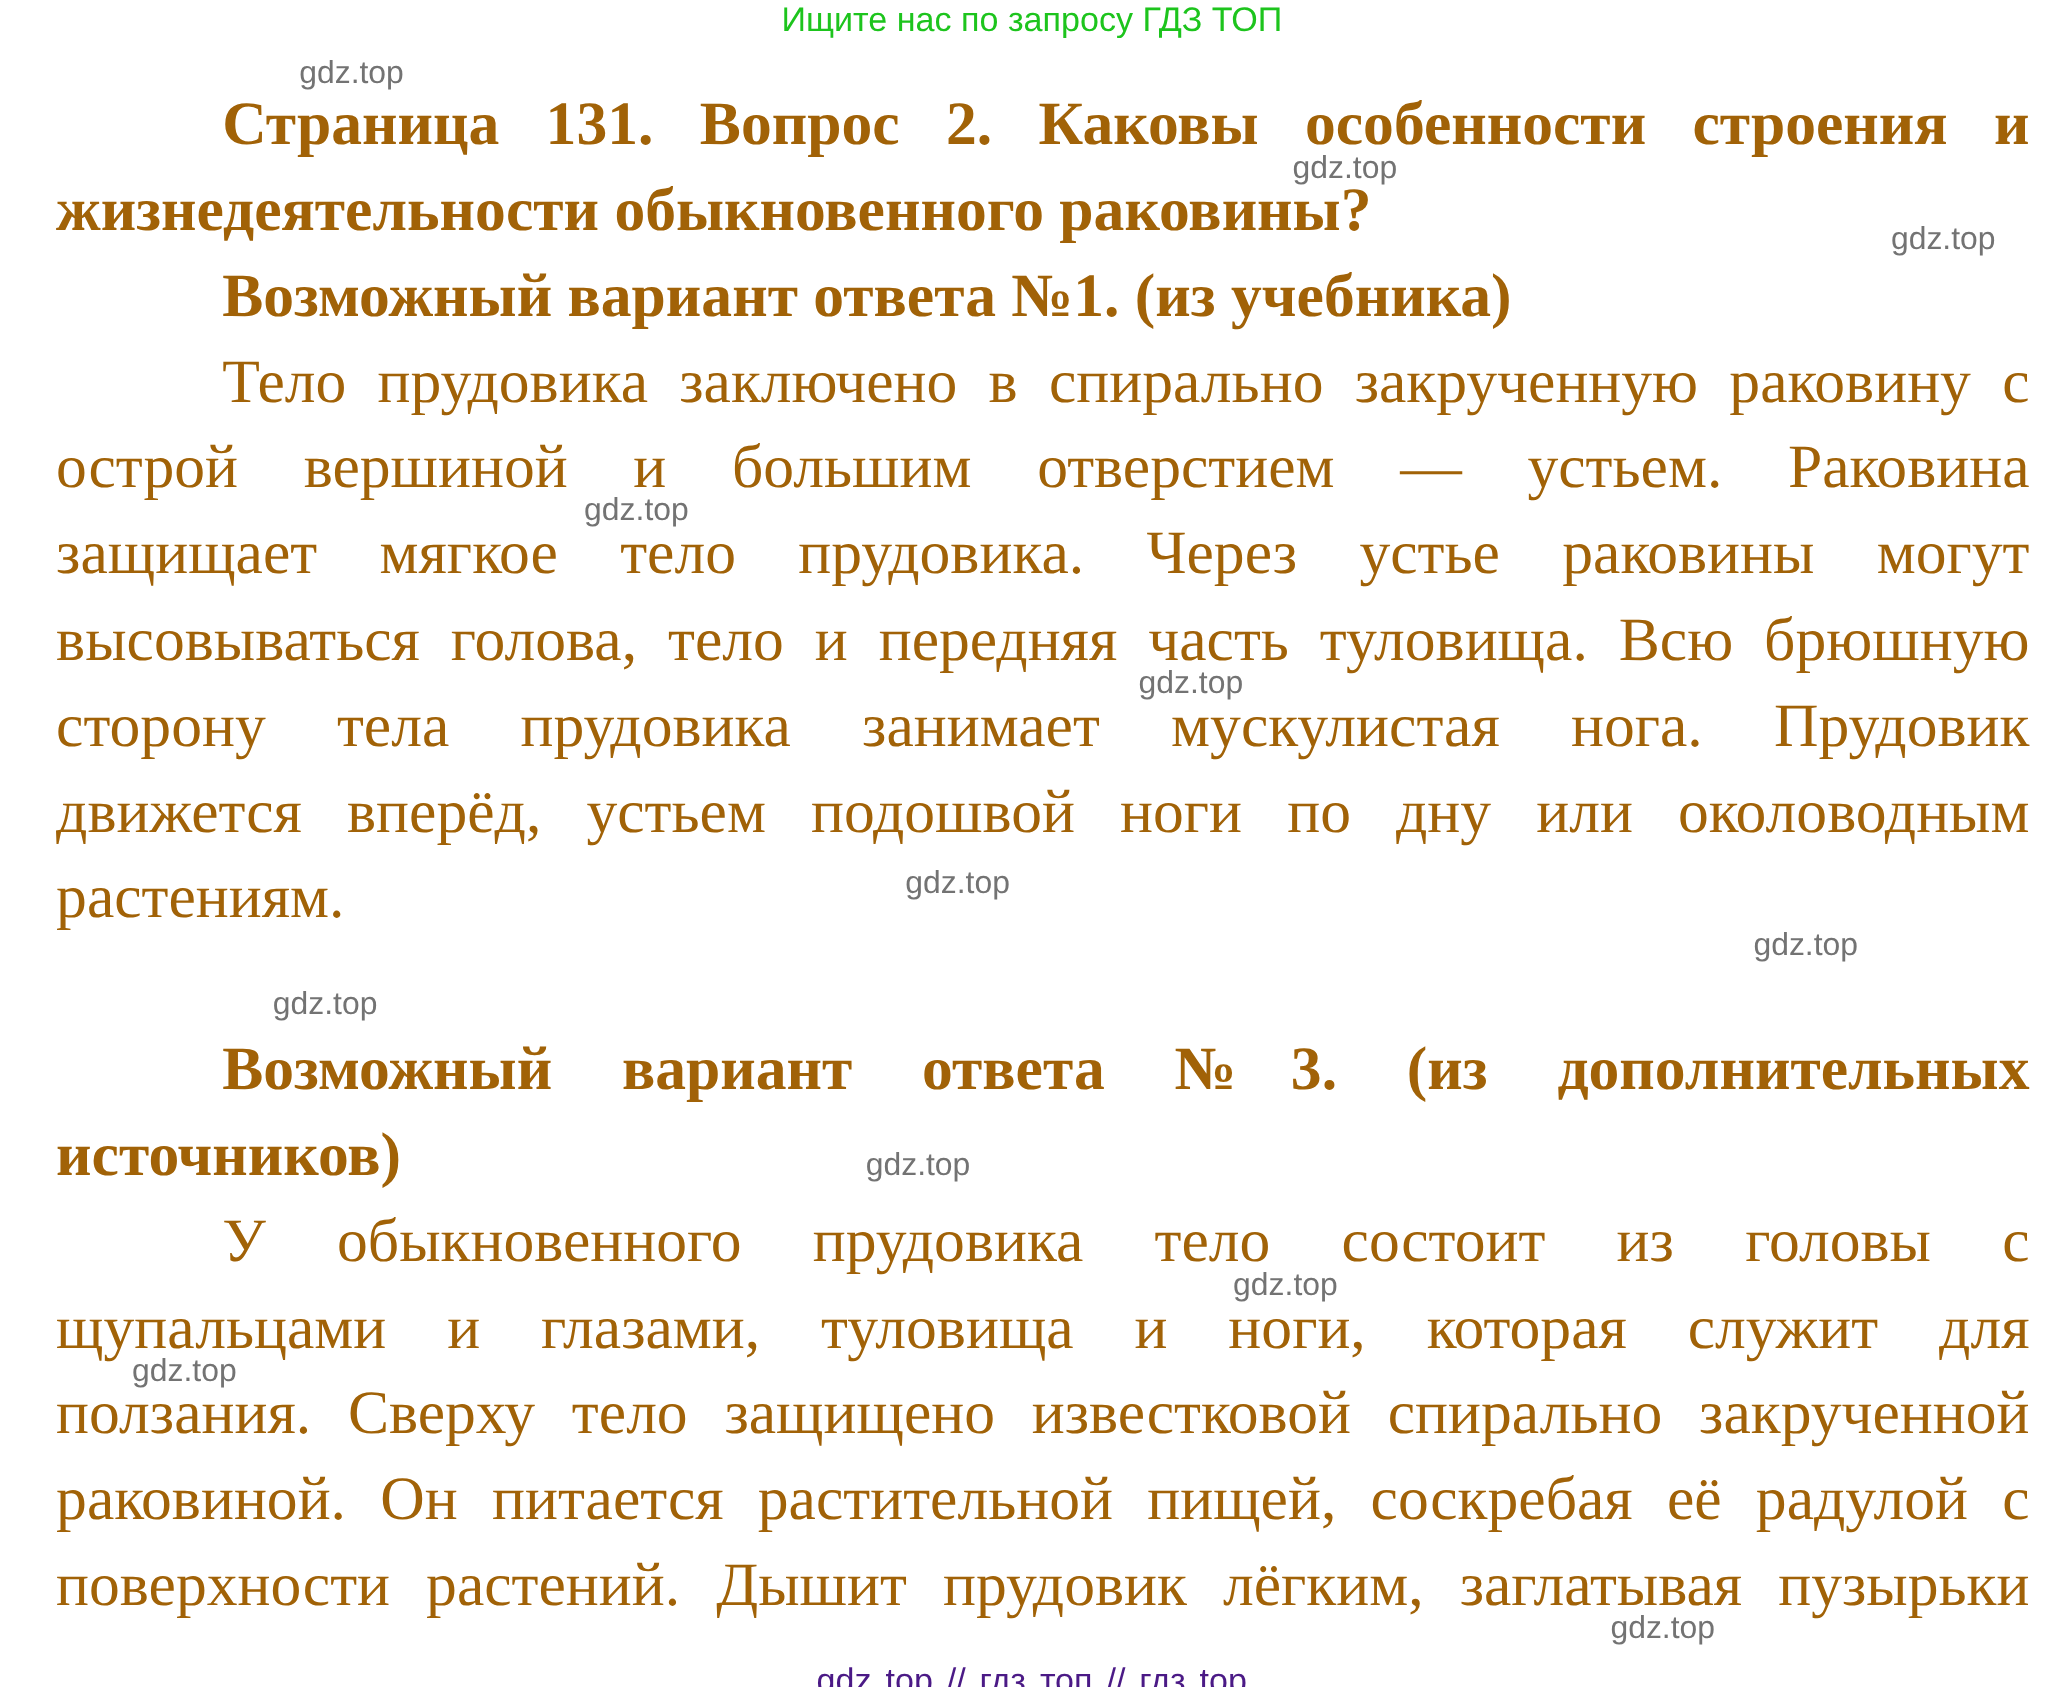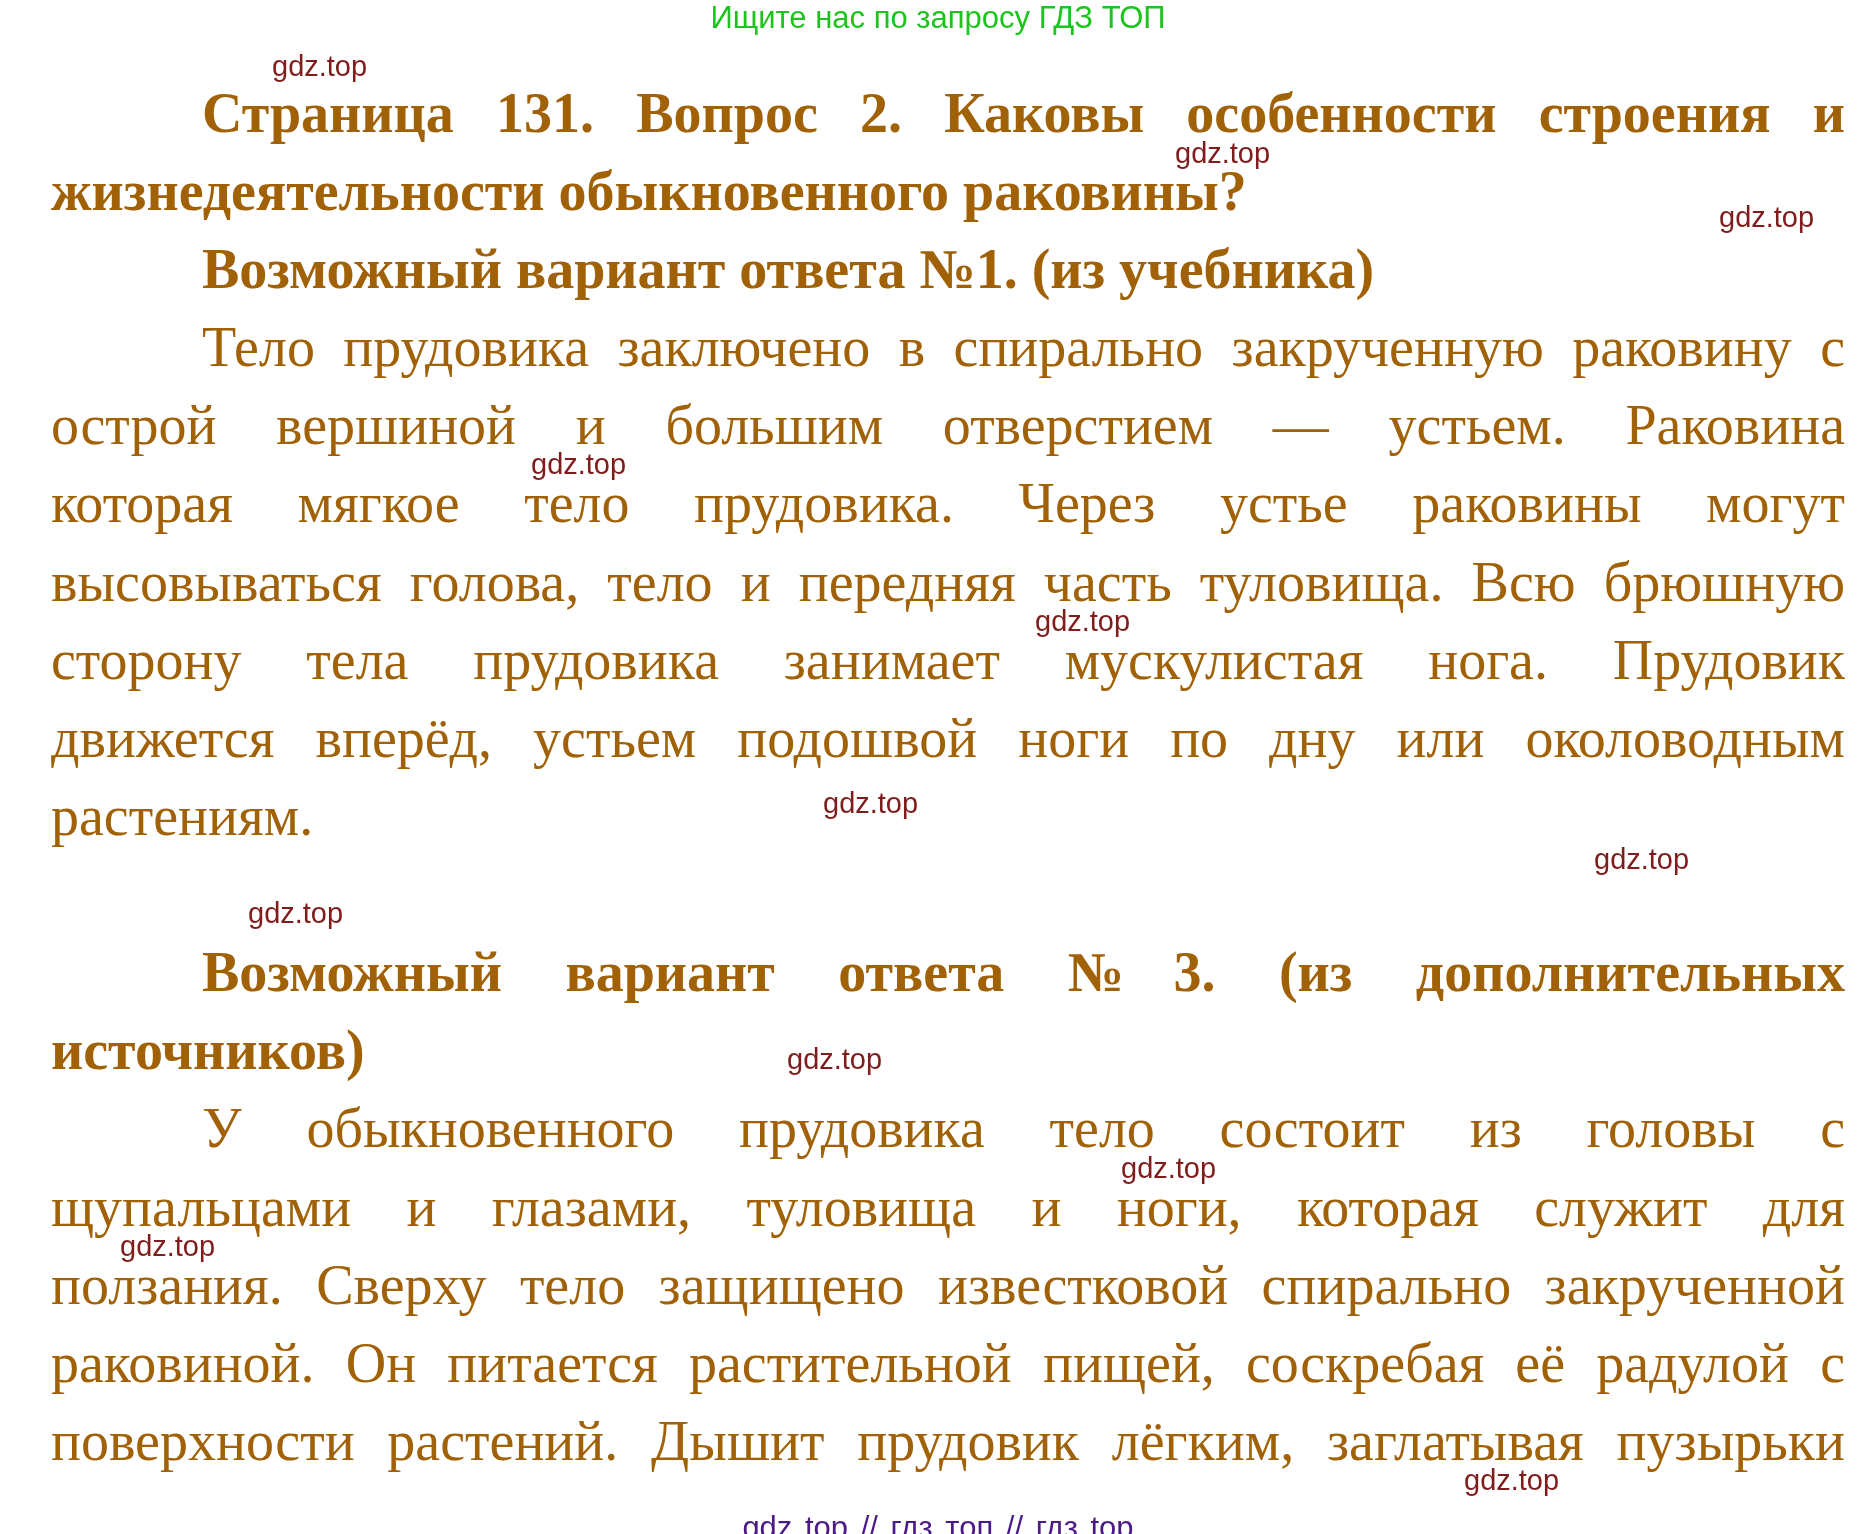--- a/index.html
+++ b/index.html
@@ -1,19 +1,19 @@
 <!DOCTYPE html>
 <html><head>
 <meta charset="utf-8">
 <style>
   html, body { margin:0; padding:0; background:#ffffff; }
   body { width:1876px; height:1534px; position:relative; overflow:hidden; }
   .top-banner { position:absolute; left:0; width:1876px; top:0; text-align:center;
     font-family:"Liberation Sans", sans-serif; font-size:31px; color:#1dc41d; line-height:36px; }
-  .wm { position:absolute; font-family:"Liberation Sans", sans-serif; font-size:29px; color:#7f1d1d; line-height:32px; white-space:nowrap; }
+  .wm { position:absolute; font-family:"Liberation Sans", sans-serif; font-size:29px; color:#737373; line-height:32px; white-space:nowrap; }
   .line { position:absolute; left:51px; width:1794px; height:78px; line-height:78px;
     font-family:"Liberation Serif", serif; font-size:56px; color:#a16207; white-space:nowrap;
     text-align:justify; text-align-last:justify; }
   .line.last { text-align-last:left; }
   .line.indent { left:202px; width:1643px; }
   .line.bold { font-weight:bold; }
   .footer { position:absolute; left:0; width:1876px; top:1513px; text-align:center;
     font-family:"Liberation Sans", sans-serif; font-size:31px; color:#4b1a86; line-height:30px; word-spacing:4px; }
 </style>
 </head>
@@ -33,21 +33,21 @@
 <div class="wm" style="left:1121px;top:1152px;">gdz.top</div>
 <div class="wm" style="left:120px;top:1230px;">gdz.top</div>
 <div class="wm" style="left:1464px;top:1464px;">gdz.top</div>
 
 <div class="line bold indent" style="top: 74px; white-space: nowrap;">Страница 131. Вопрос 2.      Каковы особенности строения и</div>
 <div class="line bold last" style="top: 152px; white-space: nowrap;">жизнедеятельности обыкновенного раковины?</div>
 
 <div class="line bold indent last" style="top: 230px; white-space: nowrap;">Возможный вариант ответа №1. (из учебника)</div>
 <div class="line indent" style="top: 308px; white-space: nowrap;">Тело прудовика заключено в спирально закрученную раковину с</div>
 <div class="line" style="top: 386px; white-space: nowrap;">острой вершиной и большим отверстием — устьем. Раковина</div>
-<div class="line" style="top: 464px; white-space: nowrap;">которая мягкое тело прудовика. Через устье раковины могут</div>
+<div class="line" style="top: 464px; white-space: nowrap;">защищает мягкое тело прудовика. Через устье раковины могут</div>
 <div class="line" style="top: 543px; white-space: nowrap;">высовываться голова, тело и передняя часть туловища. Всю брюшную</div>
 <div class="line" style="top: 621px; white-space: nowrap;">сторону тела прудовика занимает мускулистая нога. Прудовик</div>
 <div class="line" style="top: 699px; white-space: nowrap;">движется вперёд, устьем подошвой ноги по дну или околоводным</div>
 <div class="line last" style="top: 777px; white-space: nowrap;">растениям.</div>
 
 <div class="line bold indent" style="top: 933px; white-space: nowrap;">Возможный вариант ответа №3. (из дополнительных</div>
 <div class="line bold last" style="top: 1011px; white-space: nowrap;">источников)</div>
 <div class="line indent" style="top: 1089px; white-space: nowrap;">У обыкновенного прудовика тело состоит из головы с</div>
 <div class="line" style="top: 1168px; white-space: nowrap;">щупальцами и глазами, туловища и ноги, которая служит для</div>
 <div class="line" style="top: 1246px; white-space: nowrap;">ползания. Сверху тело защищено известковой спирально закрученной</div>

